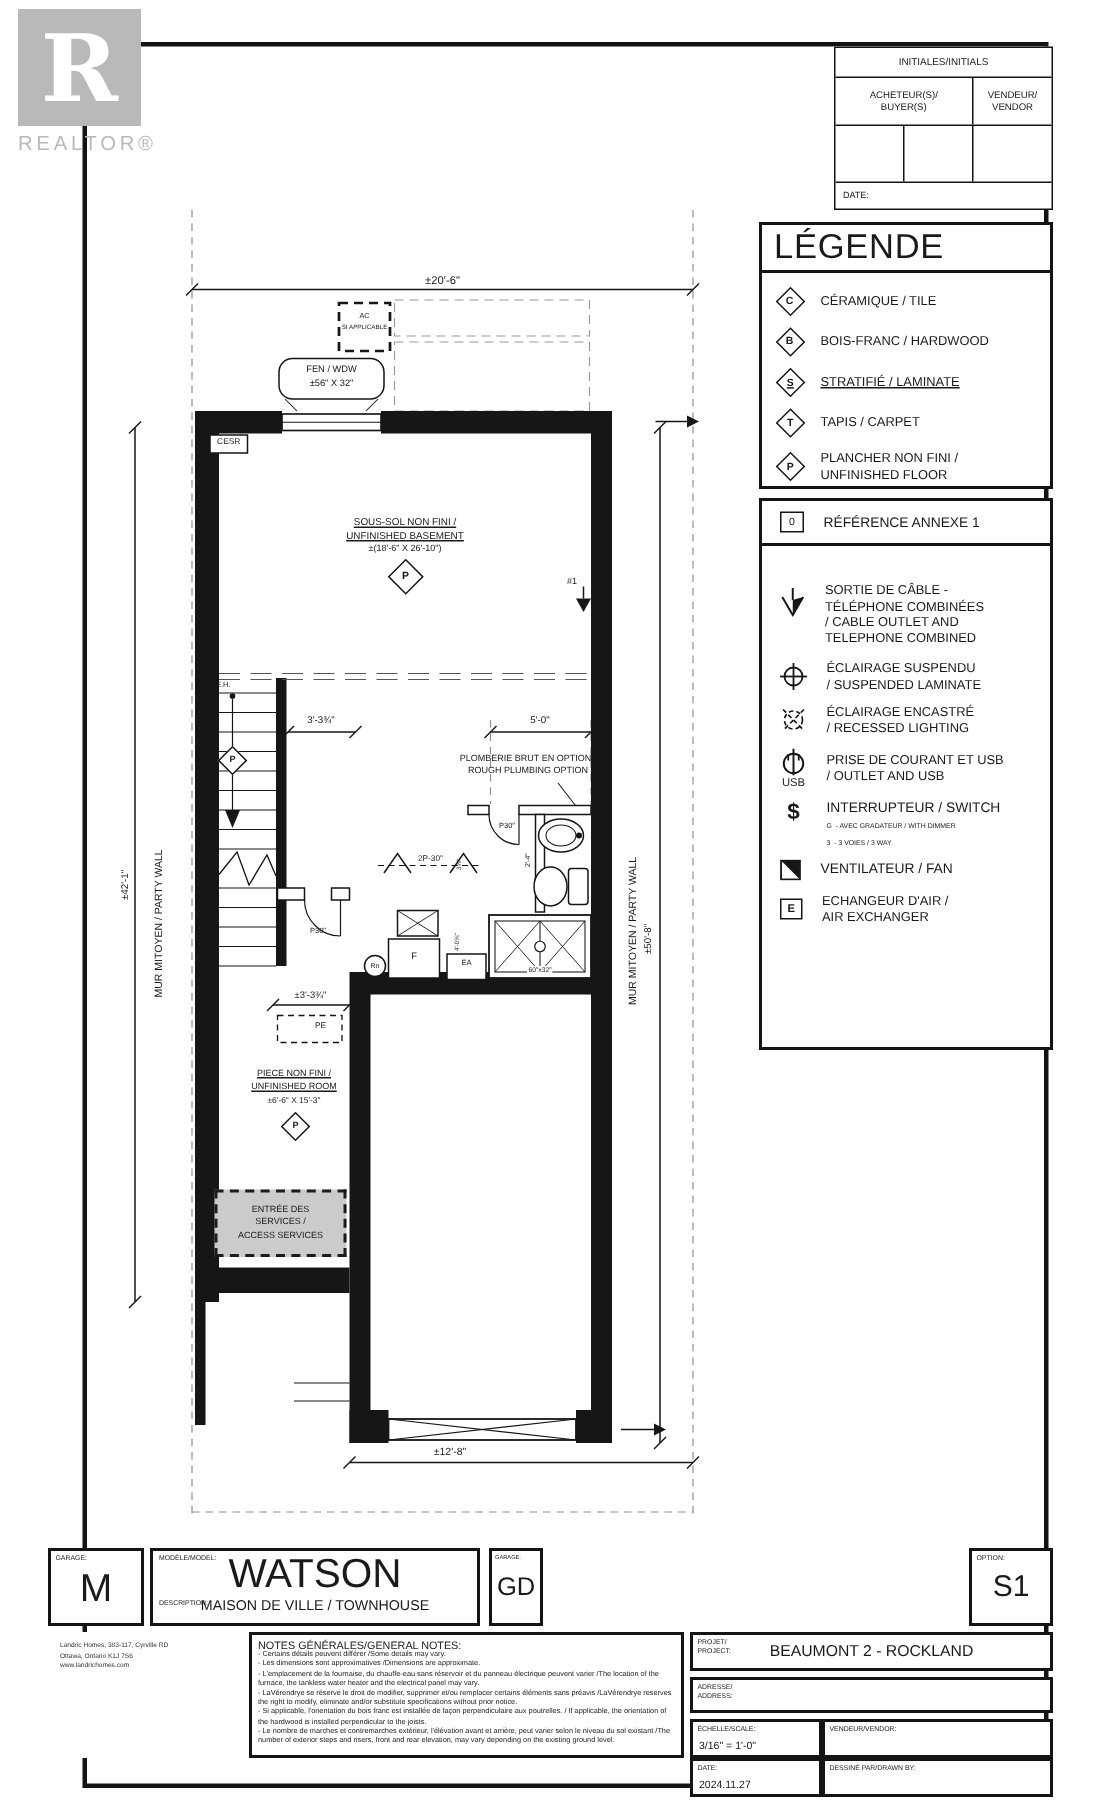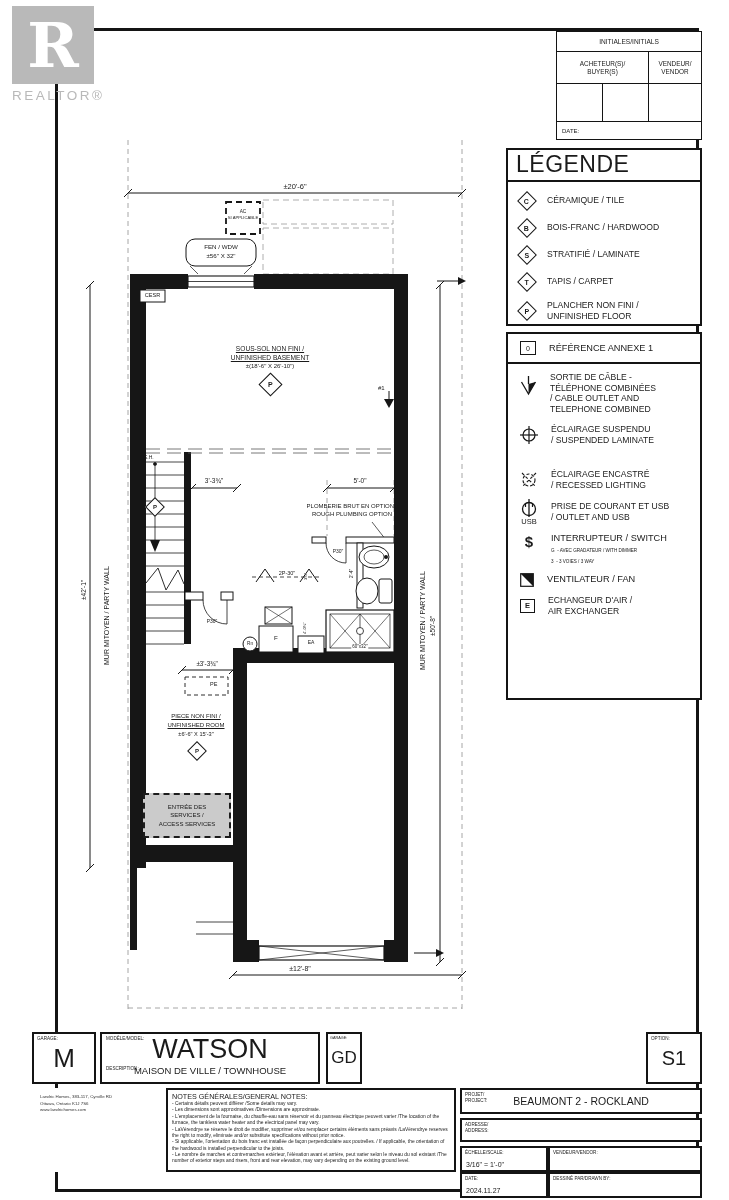--- a/index.html
+++ b/index.html
@@ -241,21 +241,21 @@
           <span>C</span>
         </span>
       <span class="lglab">CÉRAMIQUE / TILE</span>
     </div>
     <div class="lgrow" style="height:27px;">
       <span class="lg-dia">
           <span>B</span>
         </span>
       <span class="lglab">BOIS-FRANC / HARDWOOD</span>
     </div>
-    <div class="lgrow" style="height:27px;">
+    <div class="lgrow" style="height:27px;text-decoration:underline;">
       <span class="lg-dia">
           <span>S</span>
         </span>
       <span class="lglab">STRATIFIÉ / LAMINATE</span>
     </div>
     <div class="lgrow" style="height:27px;">
       <span class="lg-dia">
           <span>T</span>
         </span>
       <span class="lglab">TAPIS / CARPET</span>
@@ -267,21 +267,21 @@
       <span class="lglab"><span>PLANCHER NON FINI /</span><br>
       <span>UNFINISHED FLOOR</span></span>
     </div>
   </div>
 
   <div class="box" style="left:506px;top:332px;width:196px;height:368px;">
     <div class="lgrow" style="height:28px;border-bottom:2px solid #141414;">
       <span class="sqicon" style="width:14px;height:12px;font-size:7px;">0</span>
       <span style="font-size:9.2px;">RÉFÉRENCE ANNEXE 1</span>
     </div>
-    <div class="lgrow" style="align-items:flex-start;margin-top:8px;">
+    <div class="lgrow" style="align-items:flex-start;margin-top:24px;">
       <svg width="17" height="20" viewBox="0 0 17 20" style="flex:none;margin-top:4px;">
         <line x1="8.5" y1="0" x2="8.5" y2="8" stroke="#161616" stroke-width="1.3"></line>
         <path d="M1.5,6 L8.5,18 L15.5,6" fill="none" stroke="#161616" stroke-width="1.3"></path>
         <path d="M8.5,18 L15.5,6 L8.5,8 Z" fill="#161616"></path>
       </svg>
       <span class="lglab">
         <span>SORTIE DE CÂBLE -</span><br>
         <span>TÉLÉPHONE COMBINÉES</span><br>
         <span>/ CABLE OUTLET AND</span><br>
         <span>TELEPHONE COMBINED</span>
@@ -291,21 +291,21 @@
       <svg width="18" height="18" viewBox="0 0 18 18" style="flex:none;">
         <circle cx="9" cy="9" r="6" fill="none" stroke="#161616" stroke-width="1.2"></circle>
         <line x1="0" y1="9" x2="18" y2="9" stroke="#161616" stroke-width="1.2"></line>
         <line x1="9" y1="0" x2="9" y2="18" stroke="#161616" stroke-width="1.2"></line>
       </svg>
       <span class="lglab">
         <span>ÉCLAIRAGE SUSPENDU</span><br>
         <span>/ SUSPENDED LAMINATE</span>
       </span>
     </div>
-    <div class="lgrow" style="margin-top:24px;">
+    <div class="lgrow" style="margin-top:8px;">
       <svg width="18" height="18" viewBox="0 0 18 18" style="flex:none;">
         <circle cx="9" cy="9" r="6" fill="none" stroke="#161616" stroke-width="1.1" stroke-dasharray="3 2"></circle>
         <line x1="2" y1="2" x2="16" y2="16" stroke="#161616" stroke-width="1.1" stroke-dasharray="3 2"></line>
         <line x1="16" y1="2" x2="2" y2="16" stroke="#161616" stroke-width="1.1" stroke-dasharray="3 2"></line>
       </svg>
       <span class="lglab">
         <span>ÉCLAIRAGE ENCASTRÉ</span><br>
         <span>/ RECESSED LIGHTING</span>
       </span>
     </div>

